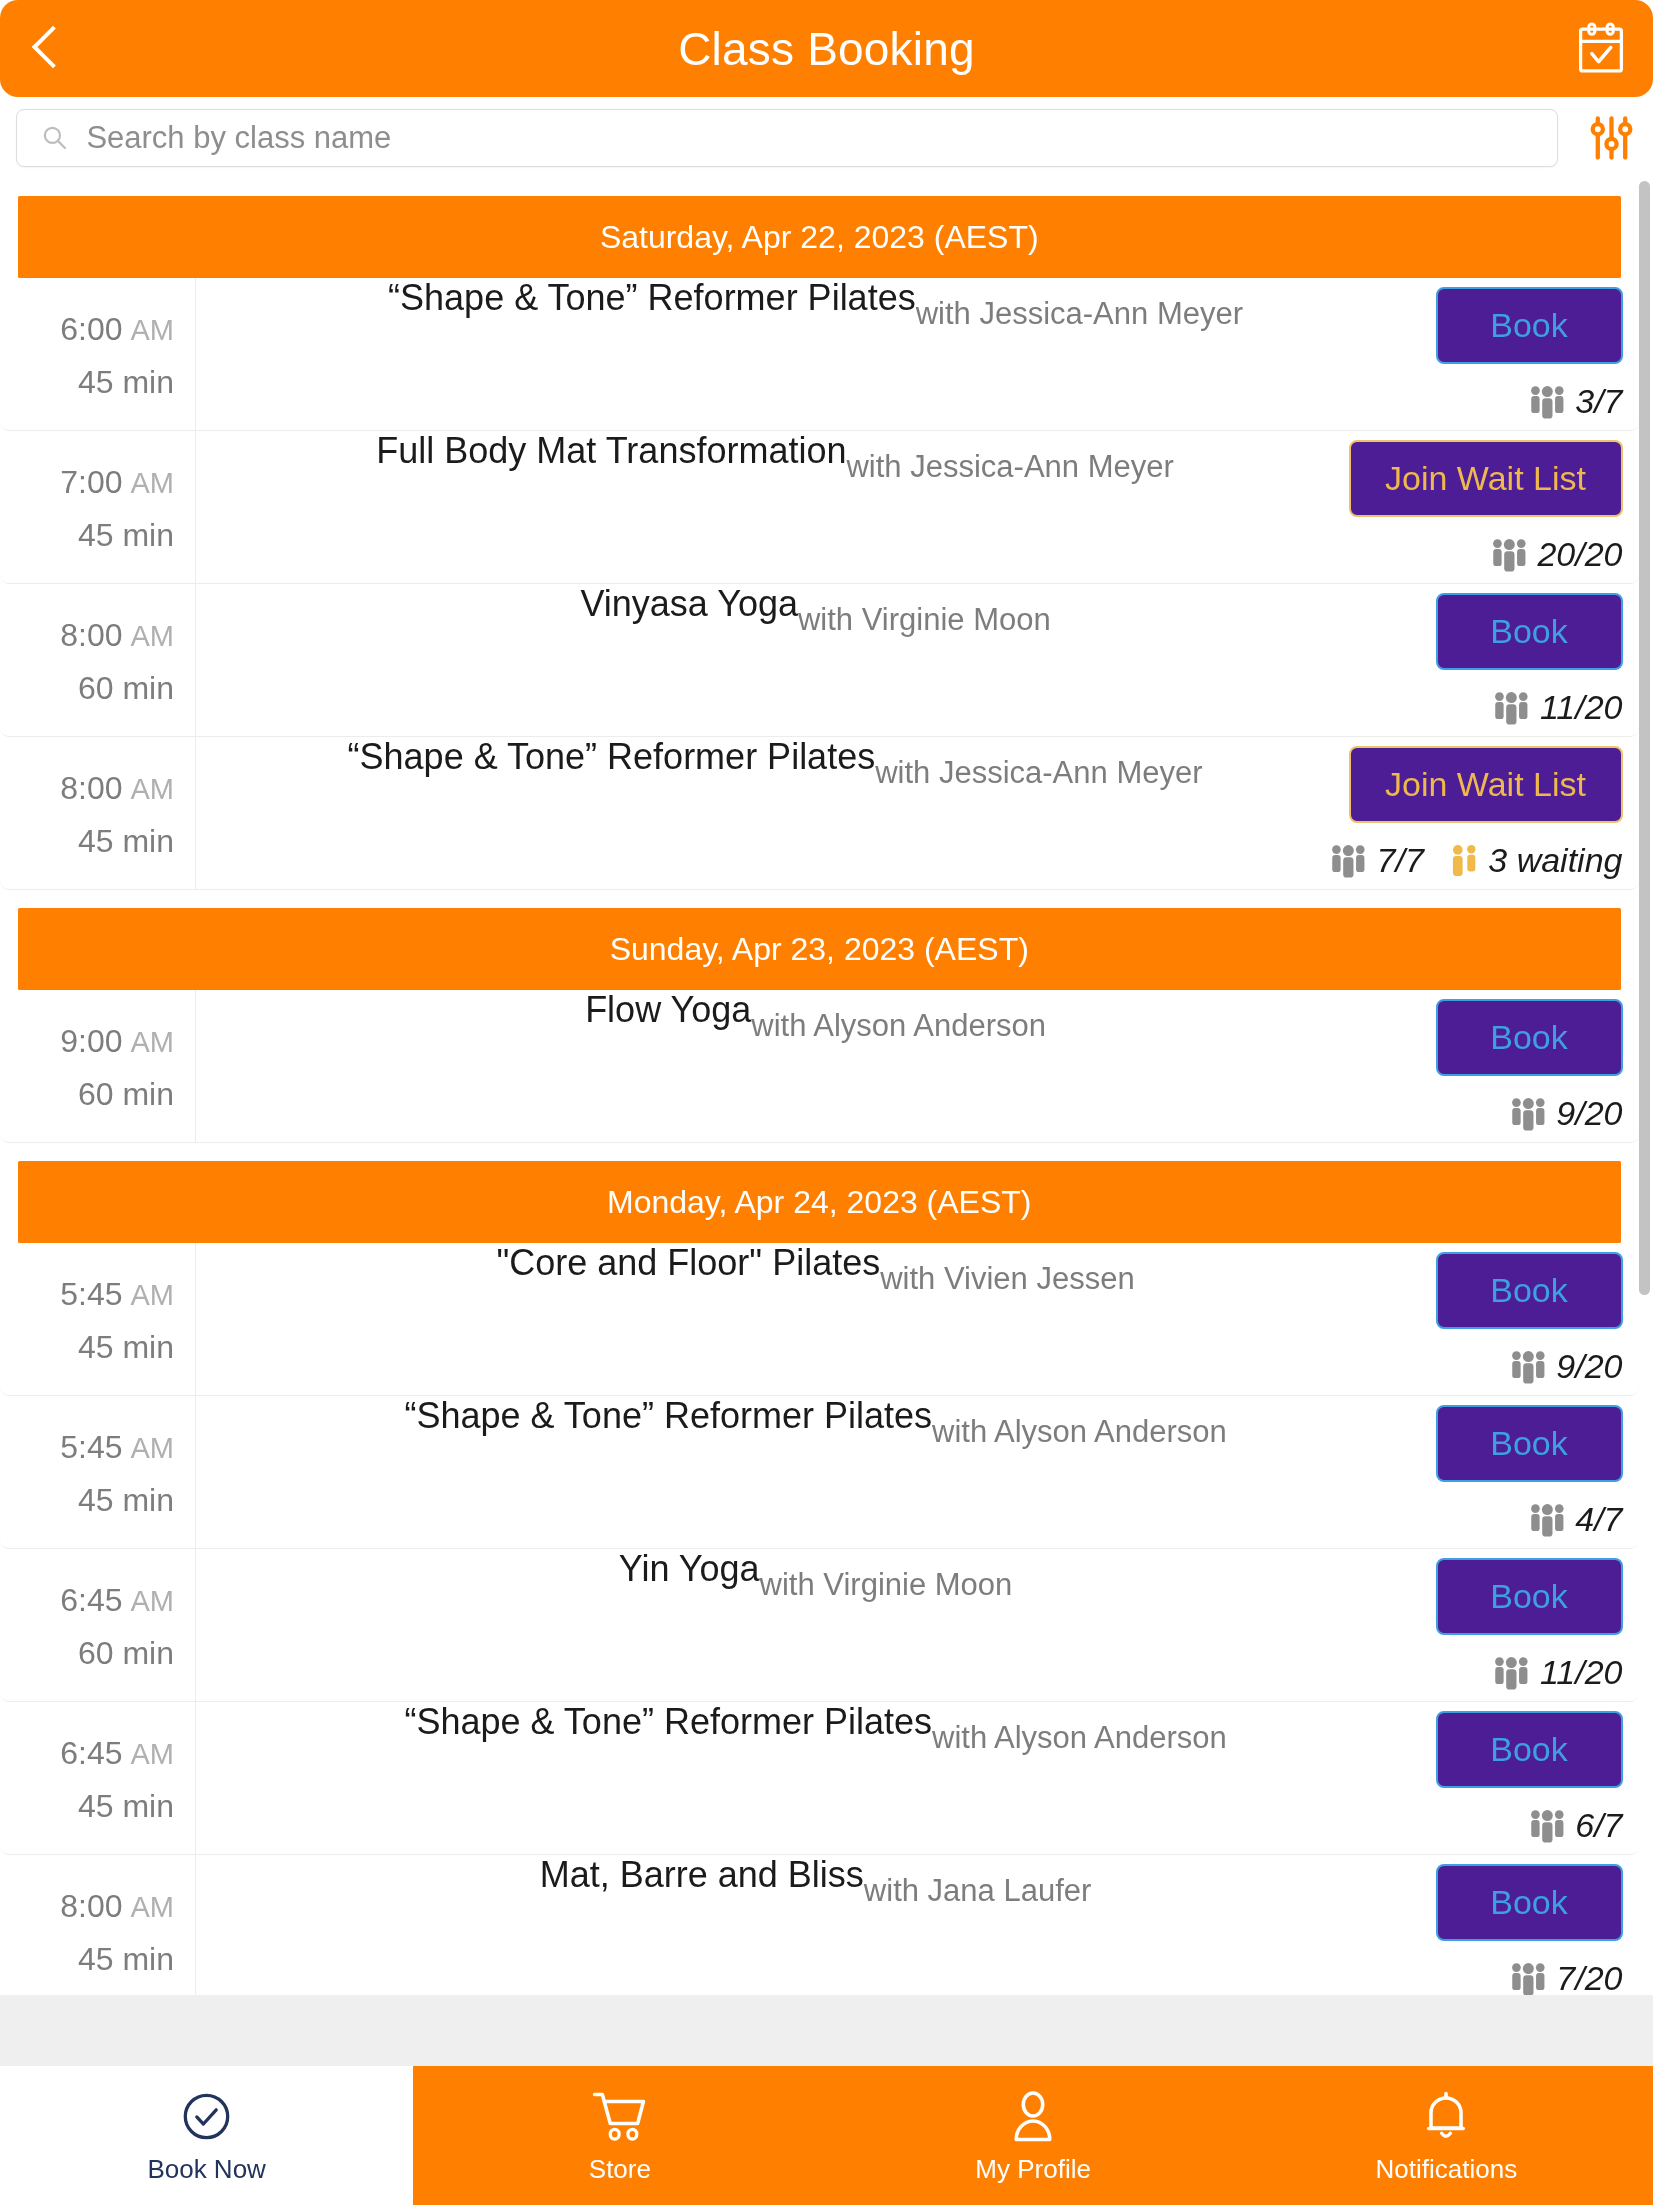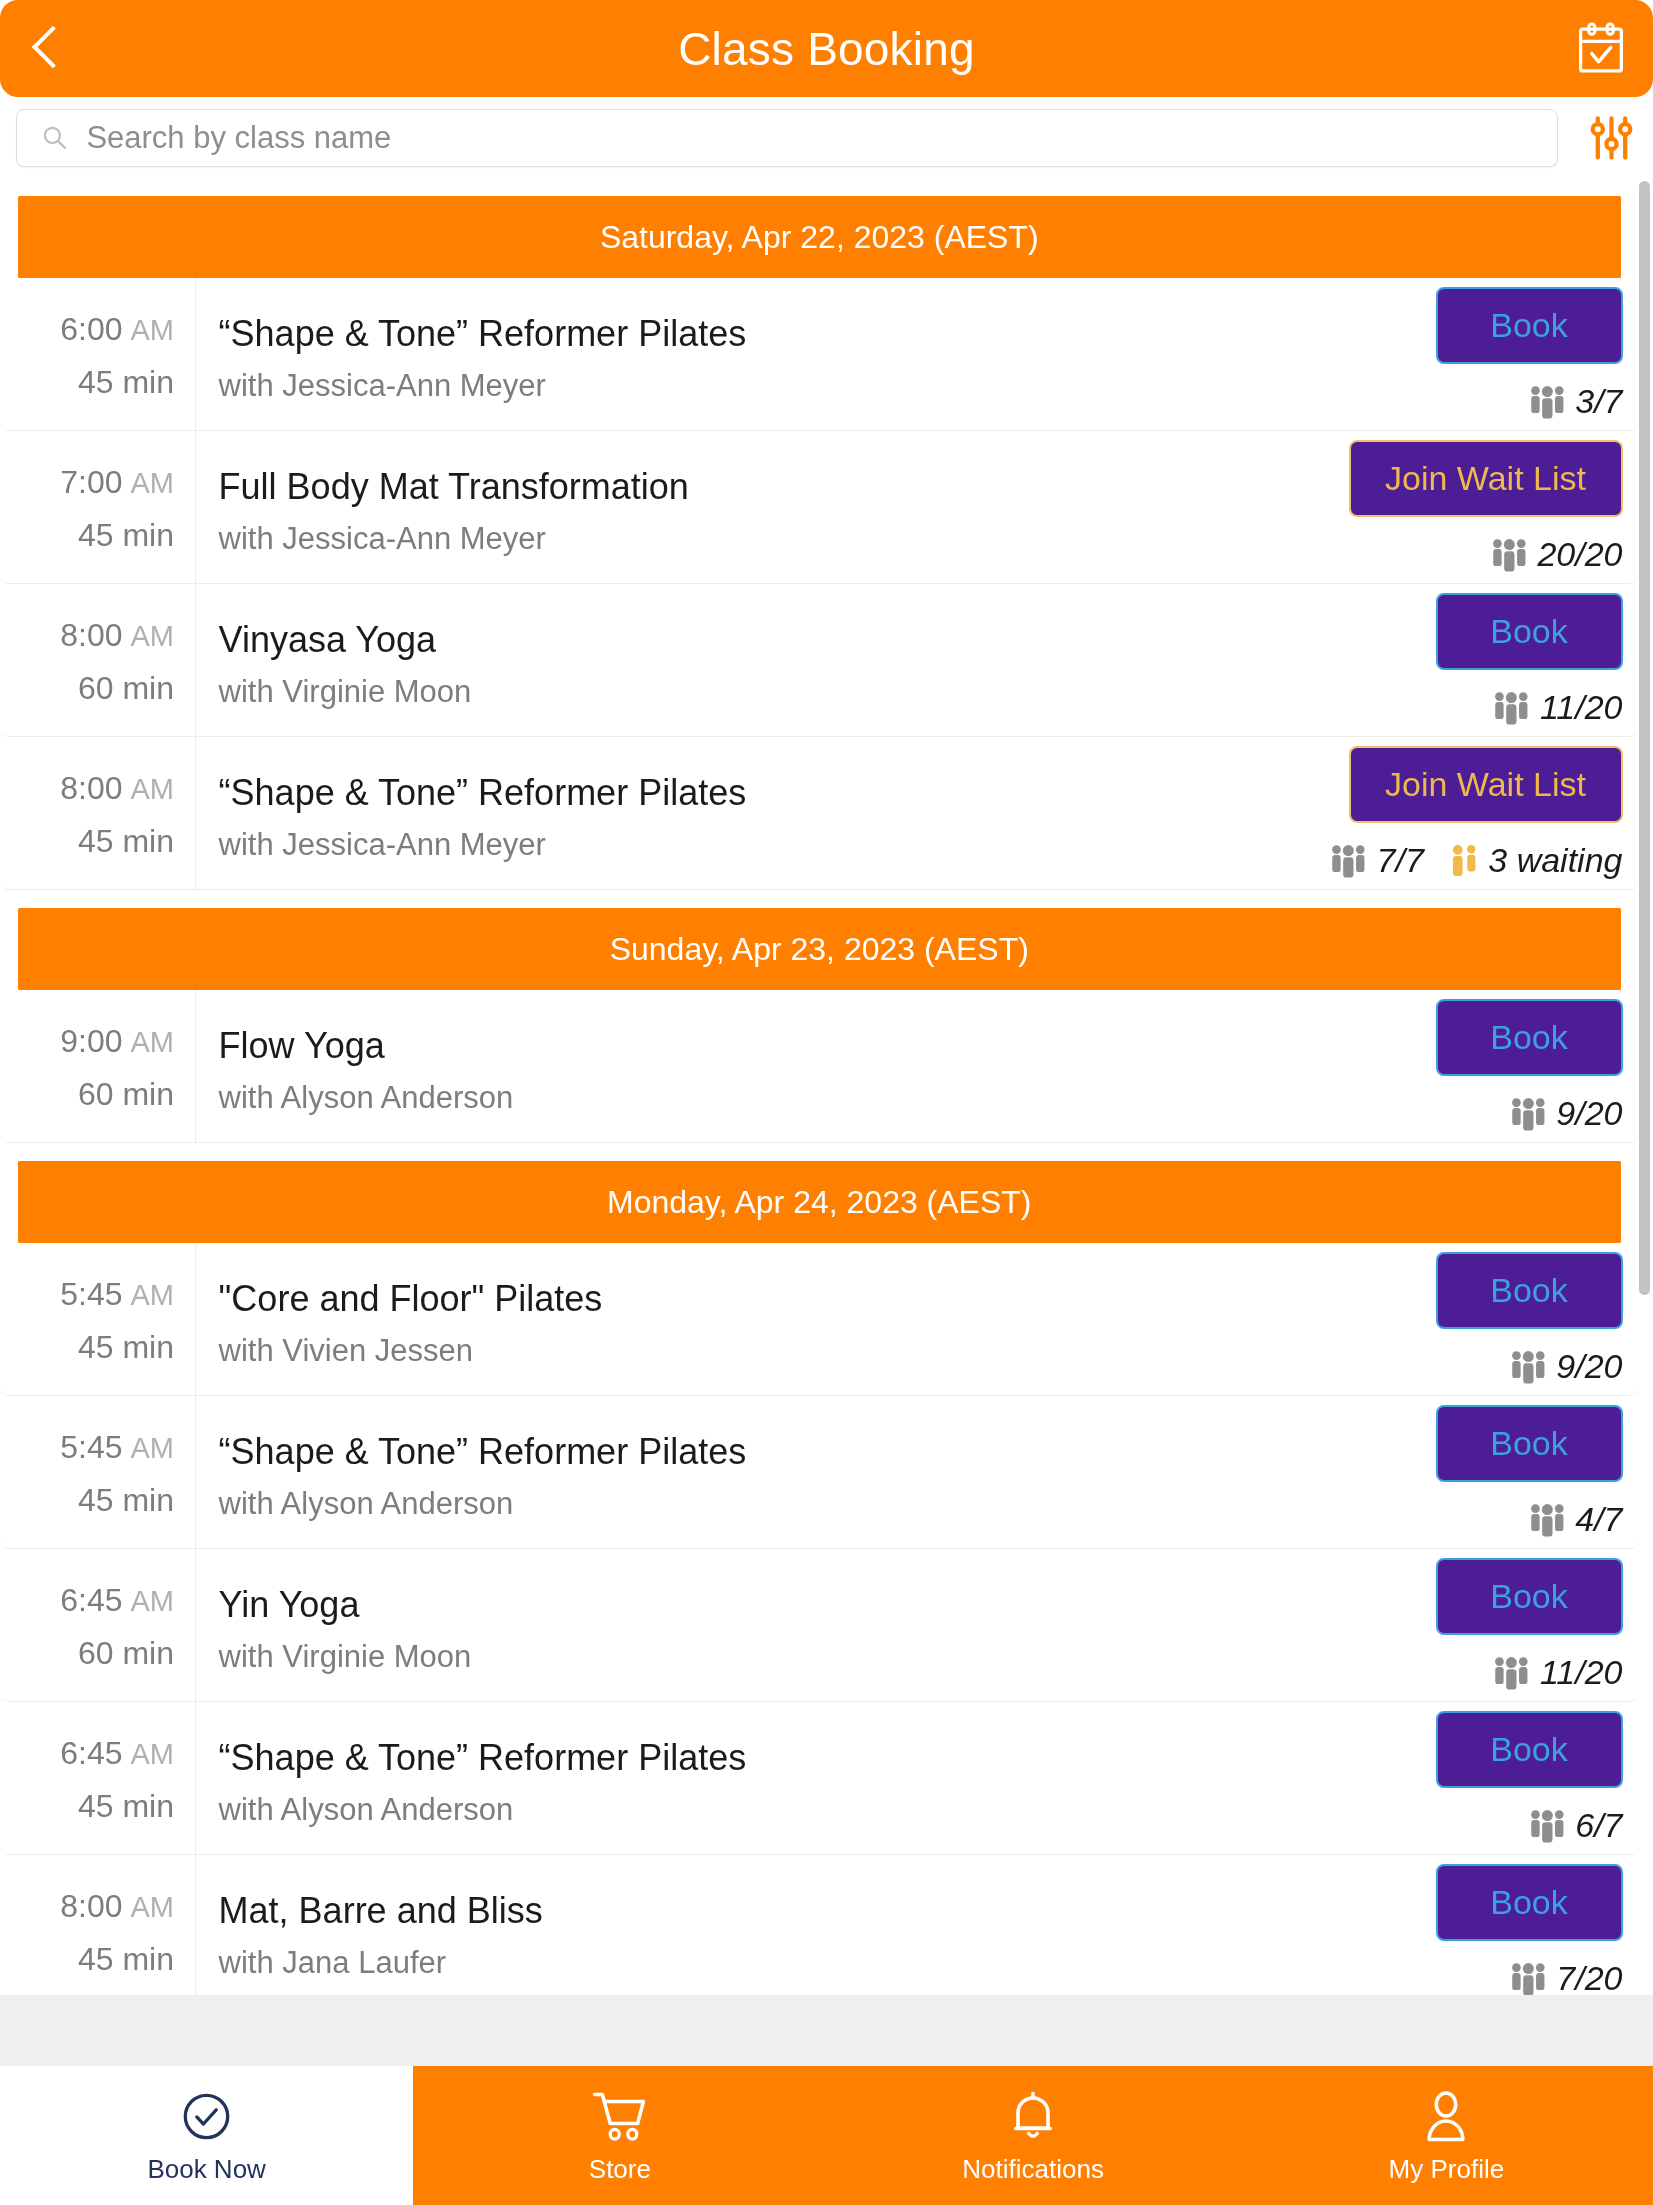--- a/index.html
+++ b/index.html
@@ -169,24 +169,24 @@
     margin-left: 8px;
   }
   .dur-line {
     font-size: 32px;
     color: #7d7d7d;
     margin-top: 21px;
     line-height: 1.0;
   }
   .col-info {
     flex: 1 1 auto;
-    display: flex; flex-direction: column;
+    display: flex; flex-direction: row;
     justify-content: center;
     padding-left: 22.6px;
-    padding-top: 8px;
+    padding-top: 2px;
     min-width: 0;
   }
   .class-name {
     font-size: 36px;
     color: #1b1b1b;
     line-height: 1.0;
     font-weight: 400;
   }
   .class-instructor {
     font-size: 31px;
@@ -624,33 +624,33 @@
             <polyline points="1.5,2 5,2 8.6,15.2 21,15.2 23.6,5.2 6.1,5.2" fill="none" stroke="#ffffff" stroke-width="1.6" stroke-linecap="round" stroke-linejoin="round"></polyline>
             <ellipse cx="10.6" cy="20" rx="2" ry="2.2" fill="none" stroke="#ffffff" stroke-width="1.5"></ellipse>
             <ellipse cx="18.6" cy="20" rx="2" ry="2.2" fill="none" stroke="#ffffff" stroke-width="1.5"></ellipse>
           </svg>
         </span>
         <span class="tab-label">Store</span>
       </div>
       <div class="tab">
         <span>
           <svg class="tab-ico" viewBox="0 0 22 24" style="width:50px">
+            <ellipse cx="11" cy="6.6" rx="4.4" ry="5.2" fill="none" stroke="#ffffff" stroke-width="1.6"></ellipse>
+            <path d="M3.4 22.4 a7.6 8.4 0 0 1 15.2 0 z" fill="none" stroke="#ffffff" stroke-width="1.6" stroke-linejoin="round"></path>
+          </svg>
+        </span>
+        <span class="tab-label">My Profile</span>
+      </div>
+      <div class="tab">
+        <span>
+          <svg class="tab-ico" viewBox="0 0 22 24" style="width:50px">
             <path d="M4.2 17.2 V10.4 a6.8 6.8 0 0 1 13.6 0 v6.8 z" fill="none" stroke="#ffffff" stroke-width="1.6" stroke-linejoin="round"></path>
             <line x1="3.2" y1="17.4" x2="18.8" y2="17.4" stroke="#ffffff" stroke-width="1.6" stroke-linecap="round"></line>
             <path d="M9 19.6 q2 2.6 4 0" fill="none" stroke="#ffffff" stroke-width="1.6" stroke-linecap="round"></path>
             <line x1="11" y1="3.6" x2="11" y2="1.6" stroke="#ffffff" stroke-width="1.6" stroke-linecap="round"></line>
           </svg>
         </span>
         <span class="tab-label">Notifications</span>
       </div>
-      <div class="tab">
-        <span>
-          <svg class="tab-ico" viewBox="0 0 22 24" style="width:50px">
-            <ellipse cx="11" cy="6.6" rx="4.4" ry="5.2" fill="none" stroke="#ffffff" stroke-width="1.6"></ellipse>
-            <path d="M3.4 22.4 a7.6 8.4 0 0 1 15.2 0 z" fill="none" stroke="#ffffff" stroke-width="1.6" stroke-linejoin="round"></path>
-          </svg>
-        </span>
-        <span class="tab-label">My Profile</span>
-      </div>
     </div>
 
 </div>
 
 
 </body></html>

